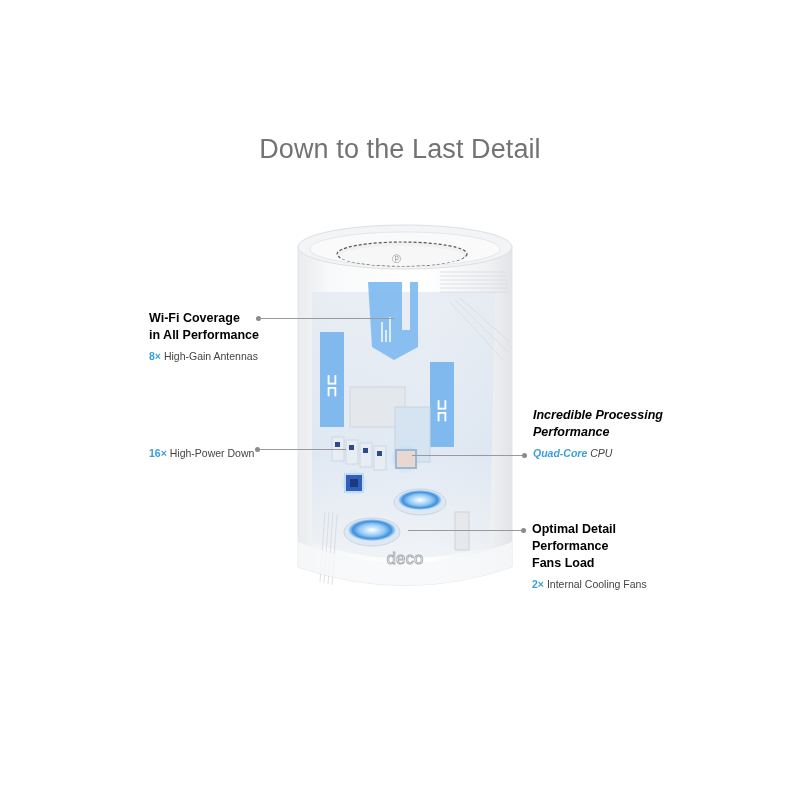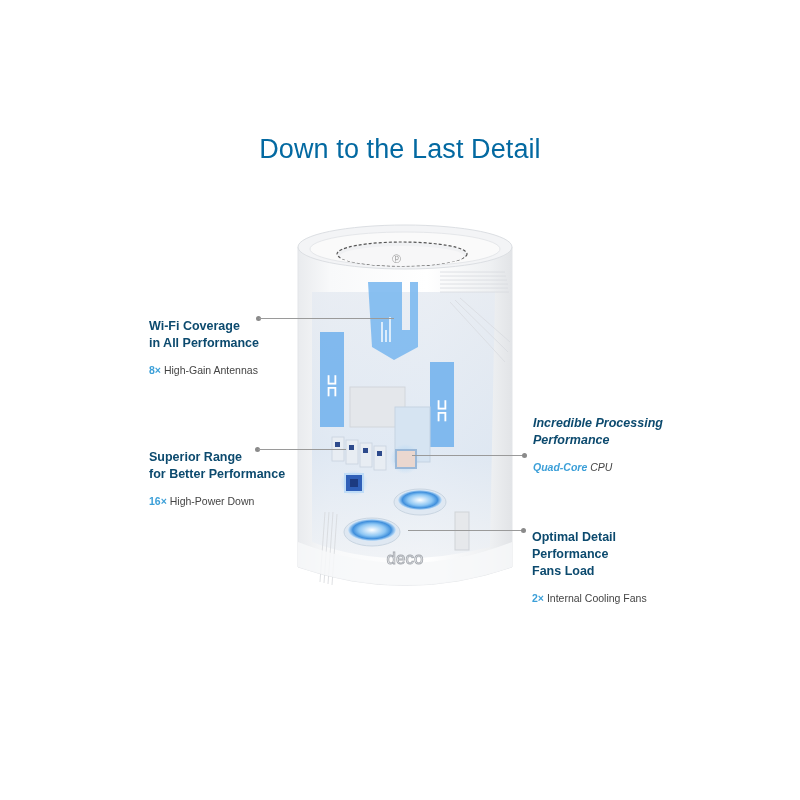--- a/index.html
+++ b/index.html
@@ -1,22 +1,22 @@
 <!DOCTYPE html>
 <html><head>
 <meta charset="utf-8">
 <style>
   html, body { margin: 0; padding: 0; background: #ffffff; }
   body { width: 800px; height: 800px; position: relative; overflow: hidden;
          font-family: "Liberation Sans", "DejaVu Sans", sans-serif; color: #1a1a1a; }
   .title { position: absolute; left: 0; width: 800px; top: 134px; text-align: center;
-           font-size: 27px; font-weight: 400; letter-spacing: 0.1px; color: #0369a1; }
+           font-size: 27px; font-weight: 400; letter-spacing: 0.1px; color: #737373; }
   .callout { position: absolute; }
-  .callout .heading { font-size: 12.5px; font-weight: 700; line-height: 17px; color: #0c4a6e; margin-top: 8px; }
-  .callout .sub { font-size: 10.5px; line-height: 14px; color: #444; margin-top: 11px; }
+  .callout .heading { font-size: 12.5px; font-weight: 700; line-height: 17px; color: #000000; }
+  .callout .sub { font-size: 10.5px; line-height: 14px; color: #444; margin-top: 5px; }
   .callout .hl { color: #3b9fd8; font-weight: 700; }
   .line { position: absolute; height: 1px; background: #9a9a9a; }
   .dot { position: absolute; width: 5px; height: 5px; border-radius: 50%; background: #8a8a8a; }
   #device { position: absolute; left: 290px; top: 212px; width: 230px; height: 385px; }
 </style>
 </head>
 <body>
 
 <div class="title">Down to the Last Detail</div>
 
@@ -129,24 +129,20 @@
   </div>
   <div class="sub">
     <span class="hl">8×</span>
     <span>High-Gain Antennas</span>
   </div>
 </div>
 <div class="dot" style="left:256px; top:316px;"></div>
 <div class="line" style="left:259px; top:318px; width:135px;"></div>
 
 <div class="callout" style="left:149px; top:441px;">
-  <div class="heading">
-    <div>Superior Range</div>
-    <div>for Better Performance</div>
-  </div>
   <div class="sub">
     <span class="hl">16×</span>
     <span>High-Power Down</span>
   </div>
 </div>
 <div class="dot" style="left:255px; top:447px;"></div>
 <div class="line" style="left:258px; top:449px; width:88px;"></div>
 
 <div class="callout" style="left:533px; top:407px;font-style:italic;">
   <div class="heading">

